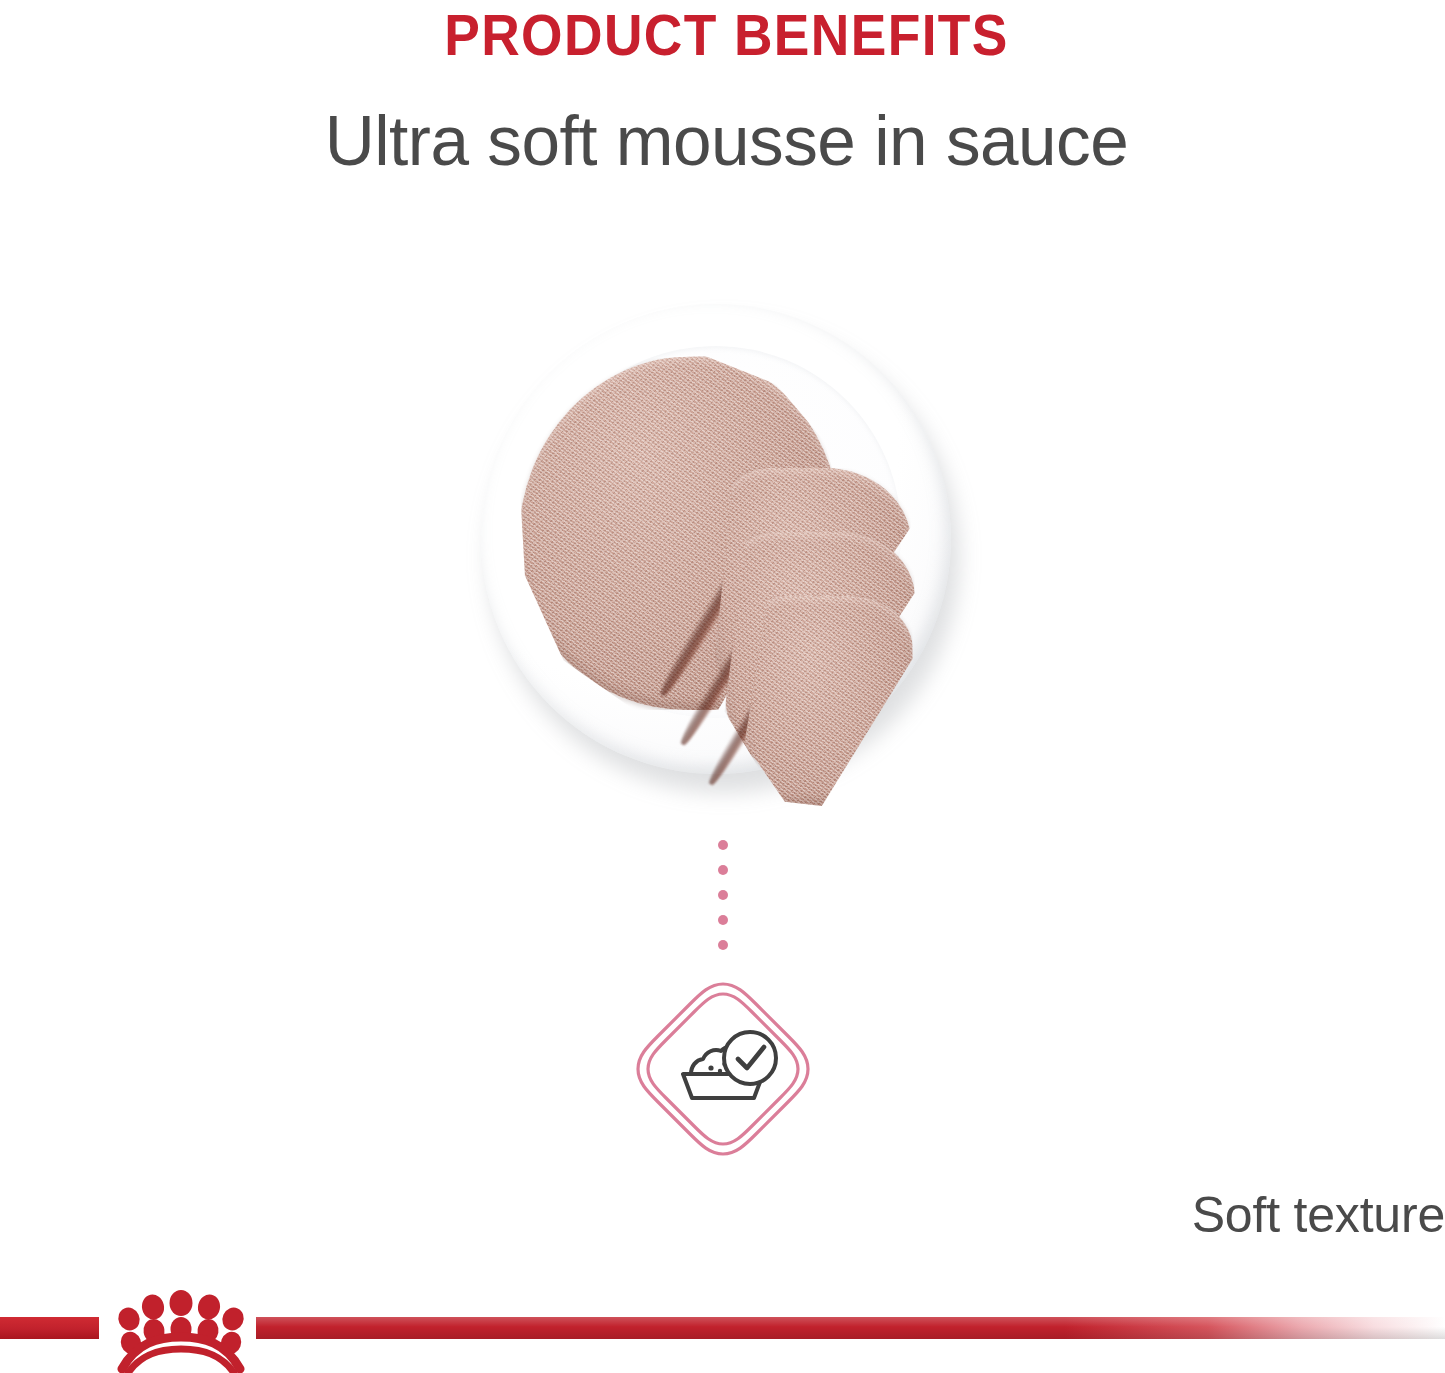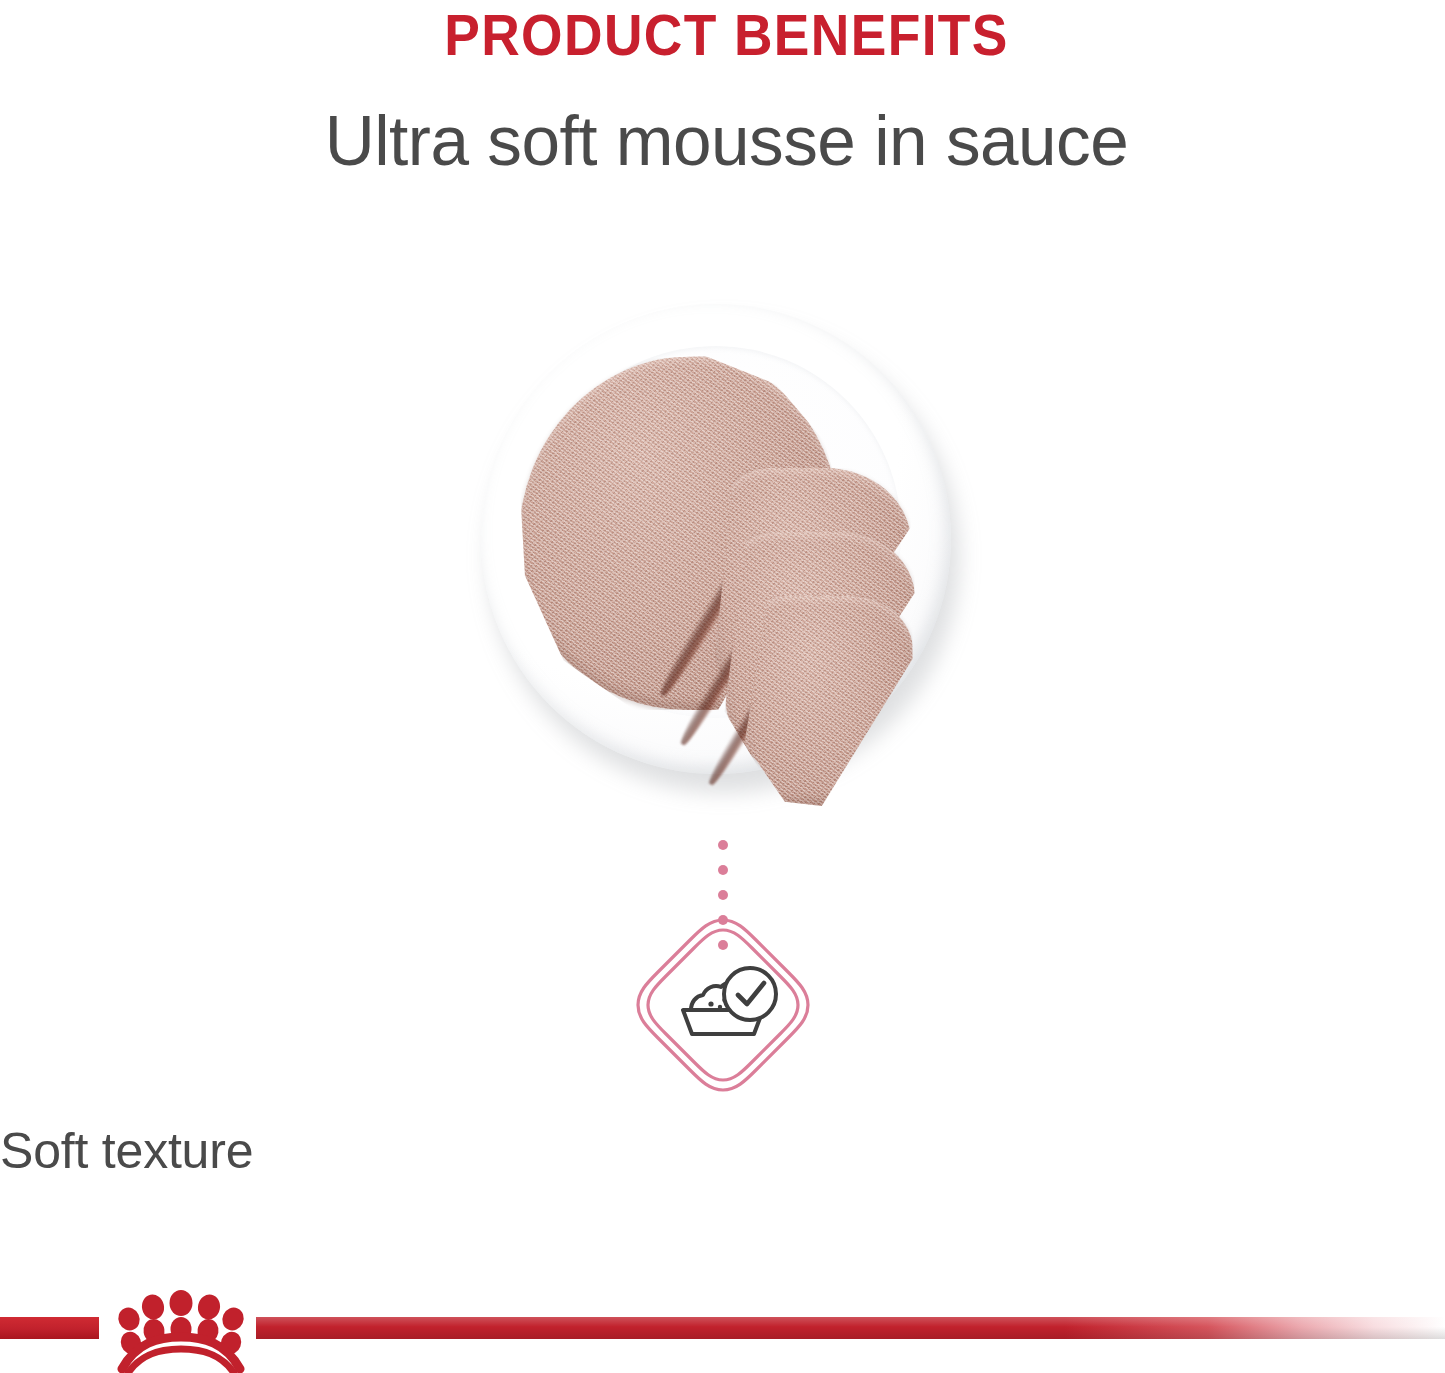--- a/index.html
+++ b/index.html
@@ -196,23 +196,23 @@
     width: 10px;
     height: 10px;
     border-radius: 50%;
     background: #DB7E99;
   }
 
   
   .benefit {
     position: absolute;
     left: 0;
-    top: 910px;
-    width: 1445px;
-    text-align: left;
+    top: 974px;
+    width: 1445px;
+    text-align: right;
   }
   .badge {
     position: relative;
     width: 190px;
     height: 190px;
     margin: 0 auto;
   }
   .badge svg { display: block; width: 190px; height: 190px; }
 
   .caption {

